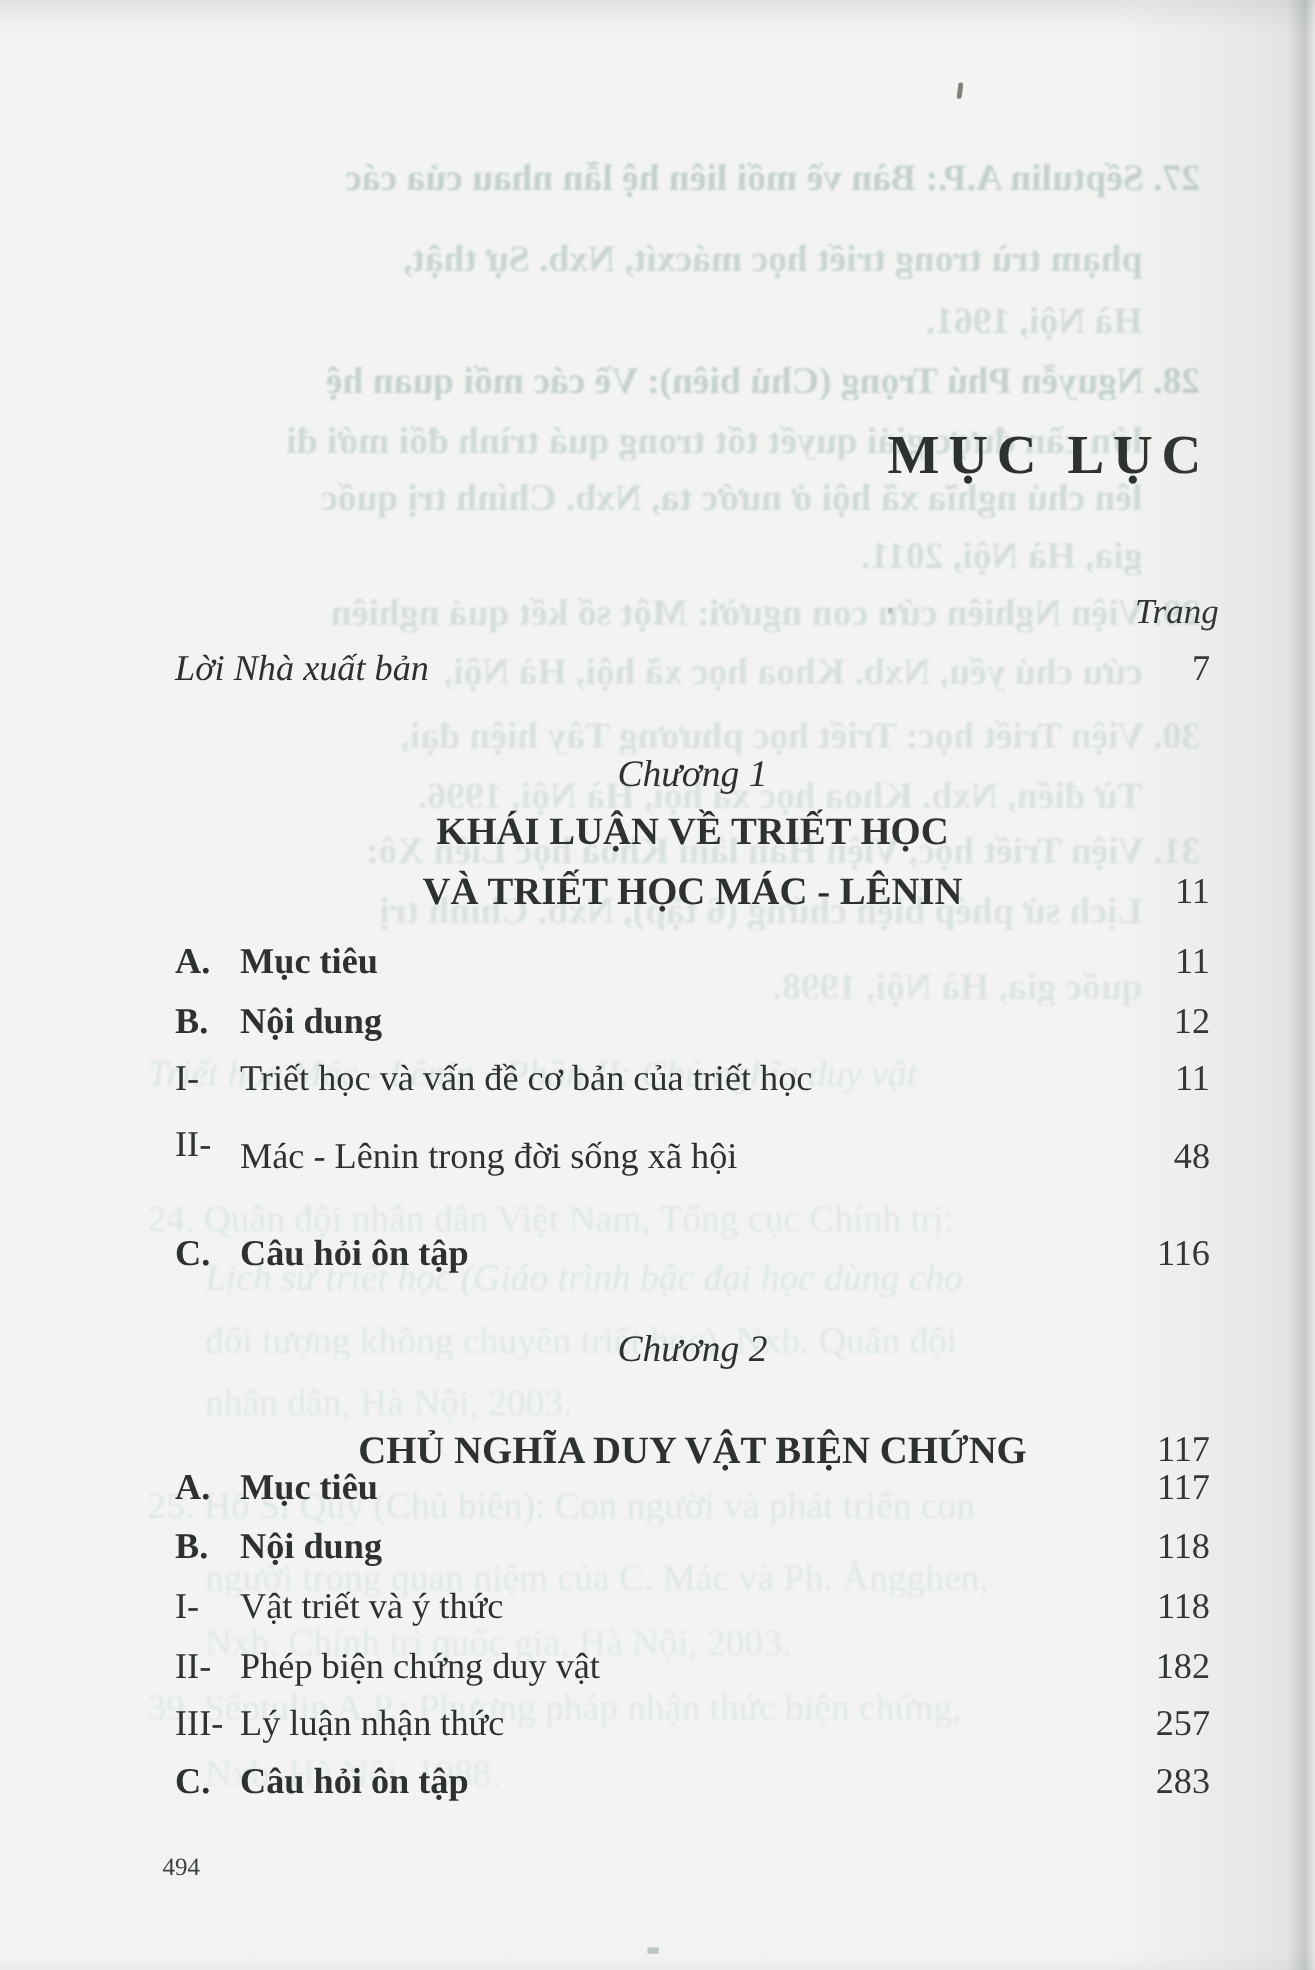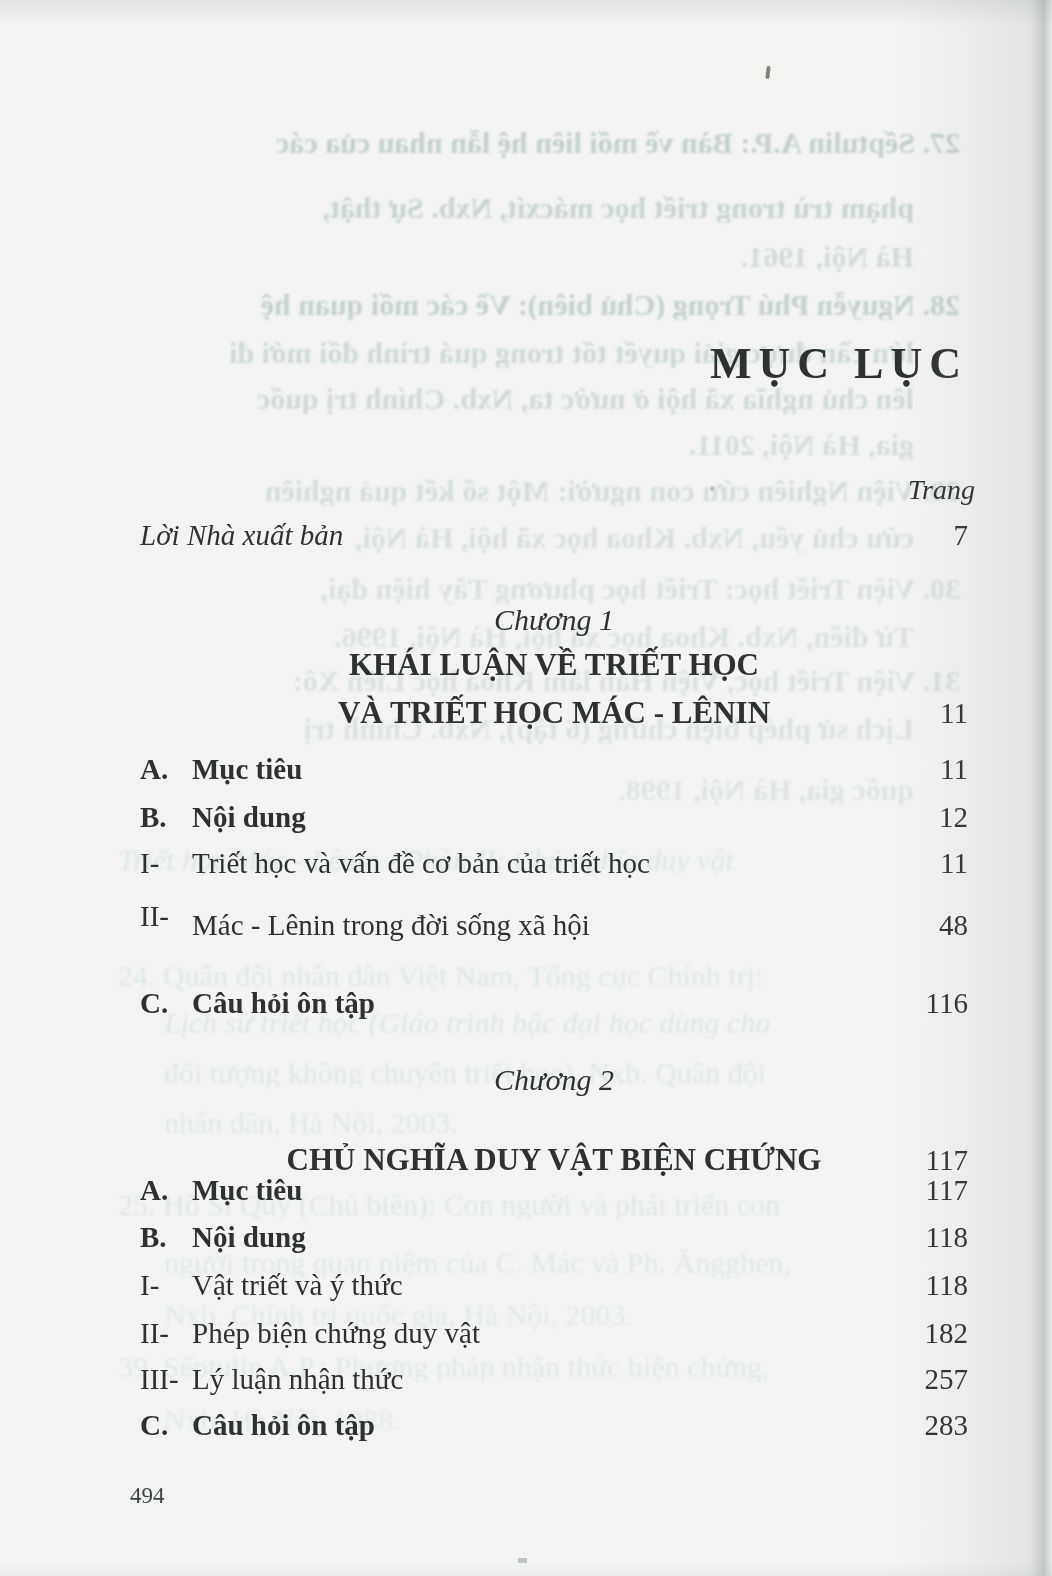--- a/index.html
+++ b/index.html
@@ -37,21 +37,21 @@
   .chap-title{font-size:31px;font-weight:bold;}
   .rel{position:relative;}
   .rel .pg-abs{position:absolute;right:0;top:2px;font-weight:normal;font-size:29px;}
   .twol{flex:1;display:block;}
   .twol .l1{text-align:justify;text-align-last:justify;width:690px;line-height:1;}
   .twol .l2{display:flex;margin-top:18px;line-height:1;}
   .twol .l2 .pg{margin-left:auto;}
   .doc-title{position:absolute;top:338px;left:140px;width:828px;text-align:right;
        font-size:44px;font-weight:bold;letter-spacing:7px;}
   .trang{position:absolute;top:474px;right:77px;font-style:italic;font-size:28px;}
-  .folio{position:absolute;top:1483px;left:130px;font-size:23px;color:#3c443f;}
+  .folio{position:absolute;top:1483px;left:130px;font-size:20px;color:#3c443f;}
   
   .speck{position:absolute;pointer-events:none;}
   .speck-1{top:66px;left:766px;width:4px;height:13px;background:#5c5c50;border-radius:2px;
            transform:rotate(7deg);opacity:.75;}
   .speck-2{top:1558px;left:518px;width:9px;height:5px;background:#9aa6a2;opacity:.6;}
   .speck-3{top:486px;left:710px;width:4px;height:5px;background:#8a9390;border-radius:50%;opacity:.5;}
 </style>
 </head>
 <body>
 

